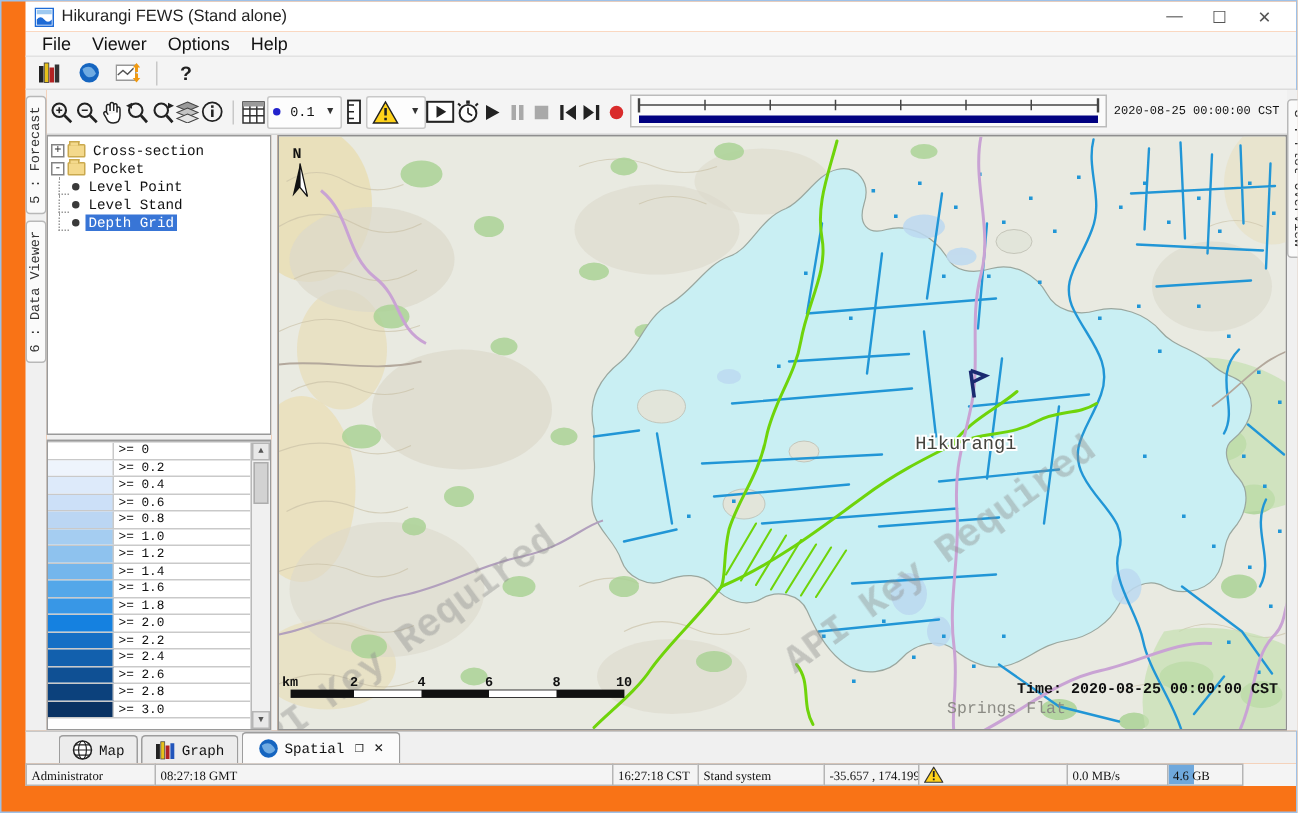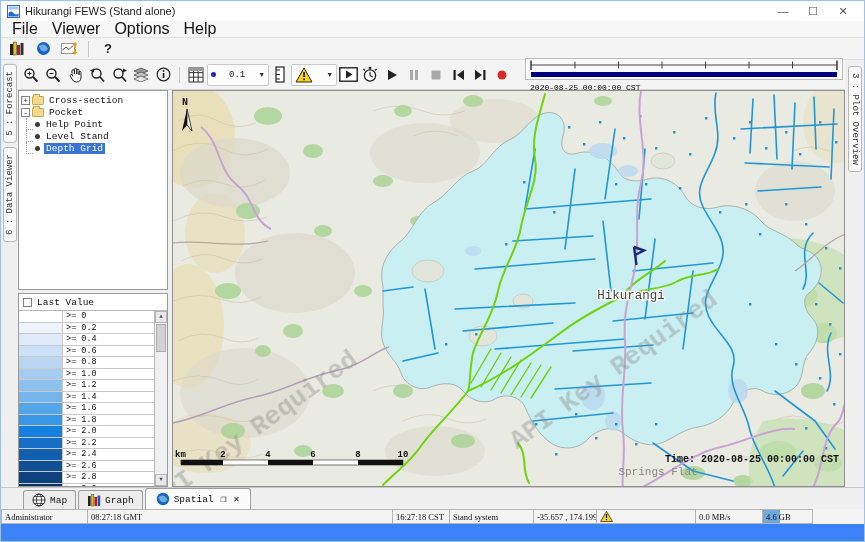--- a/index.html
+++ b/index.html
@@ -1,54 +1,54 @@
 <!DOCTYPE html>
 <html><head>
 <meta charset="utf-8">
 <style>
   * { margin:0; padding:0; box-sizing:border-box; }
   html,body { width:865px; height:542px; overflow:hidden; }
   body { font-family:"Liberation Sans", sans-serif; font-size:11px; background:#fff; color:#111; }
-  .window { width:865px; height:542px; border:1px solid #9ec1e8; display:flex; flex-direction:column; background:#3b82f6; }
+  .window { width:865px; height:542px; border:1px solid #9ec1e8; display:flex; flex-direction:column; background:#f97316;padding-left:16px; }
 
   
   .titlebar { height:20px; background:#fff; display:flex; align-items:center; padding:0 6px; flex:0 0 auto; }
   .app-icon { width:13px; height:13px; margin-right:5px; flex:0 0 auto; }
   .title-text { font-size:11px; color:#222; }
   .win-controls { margin-left:auto; display:flex; }
   .win-btn { width:30px; height:18px; display:flex; align-items:center; justify-content:center; color:#555; font-size:11px; cursor:default; }
 
   
   .menubar { height:17px; background:#f7f7f7; border-bottom:1px solid #e2e2e2; display:flex; align-items:center; padding-left:4px; flex:0 0 auto; }
-  .menu-item { padding:1px 7px; font-size:16px; color:#111;text-align:center; }
+  .menu-item { padding:1px 7px; font-size:12px; color:#111;text-align:center; }
 
   
   .toolbar1 { height:22px; background:#f4f4f4; border-bottom:1px solid #dcdcdc; display:flex; align-items:center; padding-left:4px; gap:2px; flex:0 0 auto; }
   .tb-btn { width:24px; height:20px; display:flex; align-items:center; justify-content:center; }
   .tb-sep { width:1px; height:16px; background:#c8c8c8; margin:0 5px; }
   .help-q { font-weight:bold; font-size:13px; color:#222; }
 
   
   .bodyrow { flex:0 0 auto; height:427px; display:flex; }
   .strip-left { width:18px; background:#f0f0f0; display:flex; flex-direction:column; align-items:center; padding-top:4px; gap:4px; }
   .strip-right { width:20px; background:#f0f0f0; display:flex; flex-direction:column; align-items:center; padding-top:6px; }
   .vtab { background:#fafafa; border:1px solid #b8b8b8; border-radius:3px; font-size:9px; color:#333; padding:6px 1px; font-family:"Liberation Mono", monospace; }
   .vtab-up { writing-mode:vertical-rl; transform:rotate(180deg); }
   .vtab-down { writing-mode:vertical-rl; }
 
   .center-col { width:827px; display:flex; flex-direction:column; }
 
   
   .toolbar2 { height:30px; background:#f4f4f4; border-bottom:1px solid #d4d4d4; display:flex; align-items:center; padding:0 2px; flex:0 0 auto; }
   .tb2-btn { width:22px; height:24px; display:flex; align-items:center; justify-content:center; }
-  .tb2-wide { width:auto; padding:0 3px; border:1px solid #c9c9c9; border-radius:2px; background:#fdfdfd; display:flex; align-items:center; gap:13px; height:22px; }
+  .tb2-wide { width:auto; padding:0 3px; border:1px solid #c9c9c9; border-radius:2px; background:#fdfdfd; display:flex; align-items:center; gap:7px; height:22px; }
   .caret { font-size:7px; color:#333; }
   .interval-text { font-family:"Liberation Mono", monospace; font-size:9px; }
   .dot-blue { width:5px; height:5px; border-radius:50%; background:#2222cc; }
-  .timeline-wrap { margin-left:auto; display:flex; align-items:flex-start;flex-direction:column; }
+  .timeline-wrap { margin-left:auto; display:flex; align-items:center; }
   .tl-date { font-family:"Liberation Mono", monospace; font-size:8px; white-space:nowrap; padding:0 3px 0 5px; color:#111; }
 
   
   .mainrow { flex:1; display:flex; min-height:0; }
   .left-panel { width:150px; display:flex; flex-direction:column; background:#f0f0f0; }
   .splitter-v { width:4px; background:#f0f0f0; }
 
   .tree-panel { height:200px; background:#fff; border:1px solid #9a9a9a; overflow:hidden; font-family:"Liberation Mono", monospace; font-size:9.5px; padding:3px 2px; }
   .tree-row { display:flex; align-items:center; height:12px; white-space:nowrap; }
   .tree-indent { width:12px; flex:0 0 auto; position:relative; }
@@ -303,43 +303,39 @@
             <div class="tree-row">
               <div class="expander">-</div>
               <div class="folder"></div>
               <span class="tree-label">Pocket</span>
             </div>
             <div class="tree-row">
               <div class="tree-indent">
                   <div class="tree-line"></div>
                 </div>
               <div class="bullet"></div>
-              <span class="tree-label">Help Point</span>
+              <span class="tree-label">Level Point</span>
             </div>
             <div class="tree-row">
               <div class="tree-indent">
                   <div class="tree-line"></div>
                 </div>
               <div class="bullet"></div>
               <span class="tree-label">Level Stand</span>
             </div>
             <div class="tree-row">
               <div class="tree-indent">
                   <div class="tree-line"></div>
                 </div>
               <div class="bullet"></div>
               <span class="tree-label selected">Depth Grid</span>
             </div>
           </div>
 
           <div class="legend-panel">
-            <div class="legend-head">
-              <div class="checkbox"></div>
-              <span class="legend-head-label">Last Value</span>
-            </div>
             <div class="legend-table">
               <div class="lg-rows">
                 <div class="lg-row">
                     <div class="lg-swatch" style="background: rgb(255, 255, 255);"></div>
                     <div class="lg-label">&gt;= 0</div>
                   </div>
                 <div class="lg-row">
                     <div class="lg-swatch" style="background: rgb(238, 244, 252);"></div>
                     <div class="lg-label">&gt;= 0.2</div>
                   </div>

